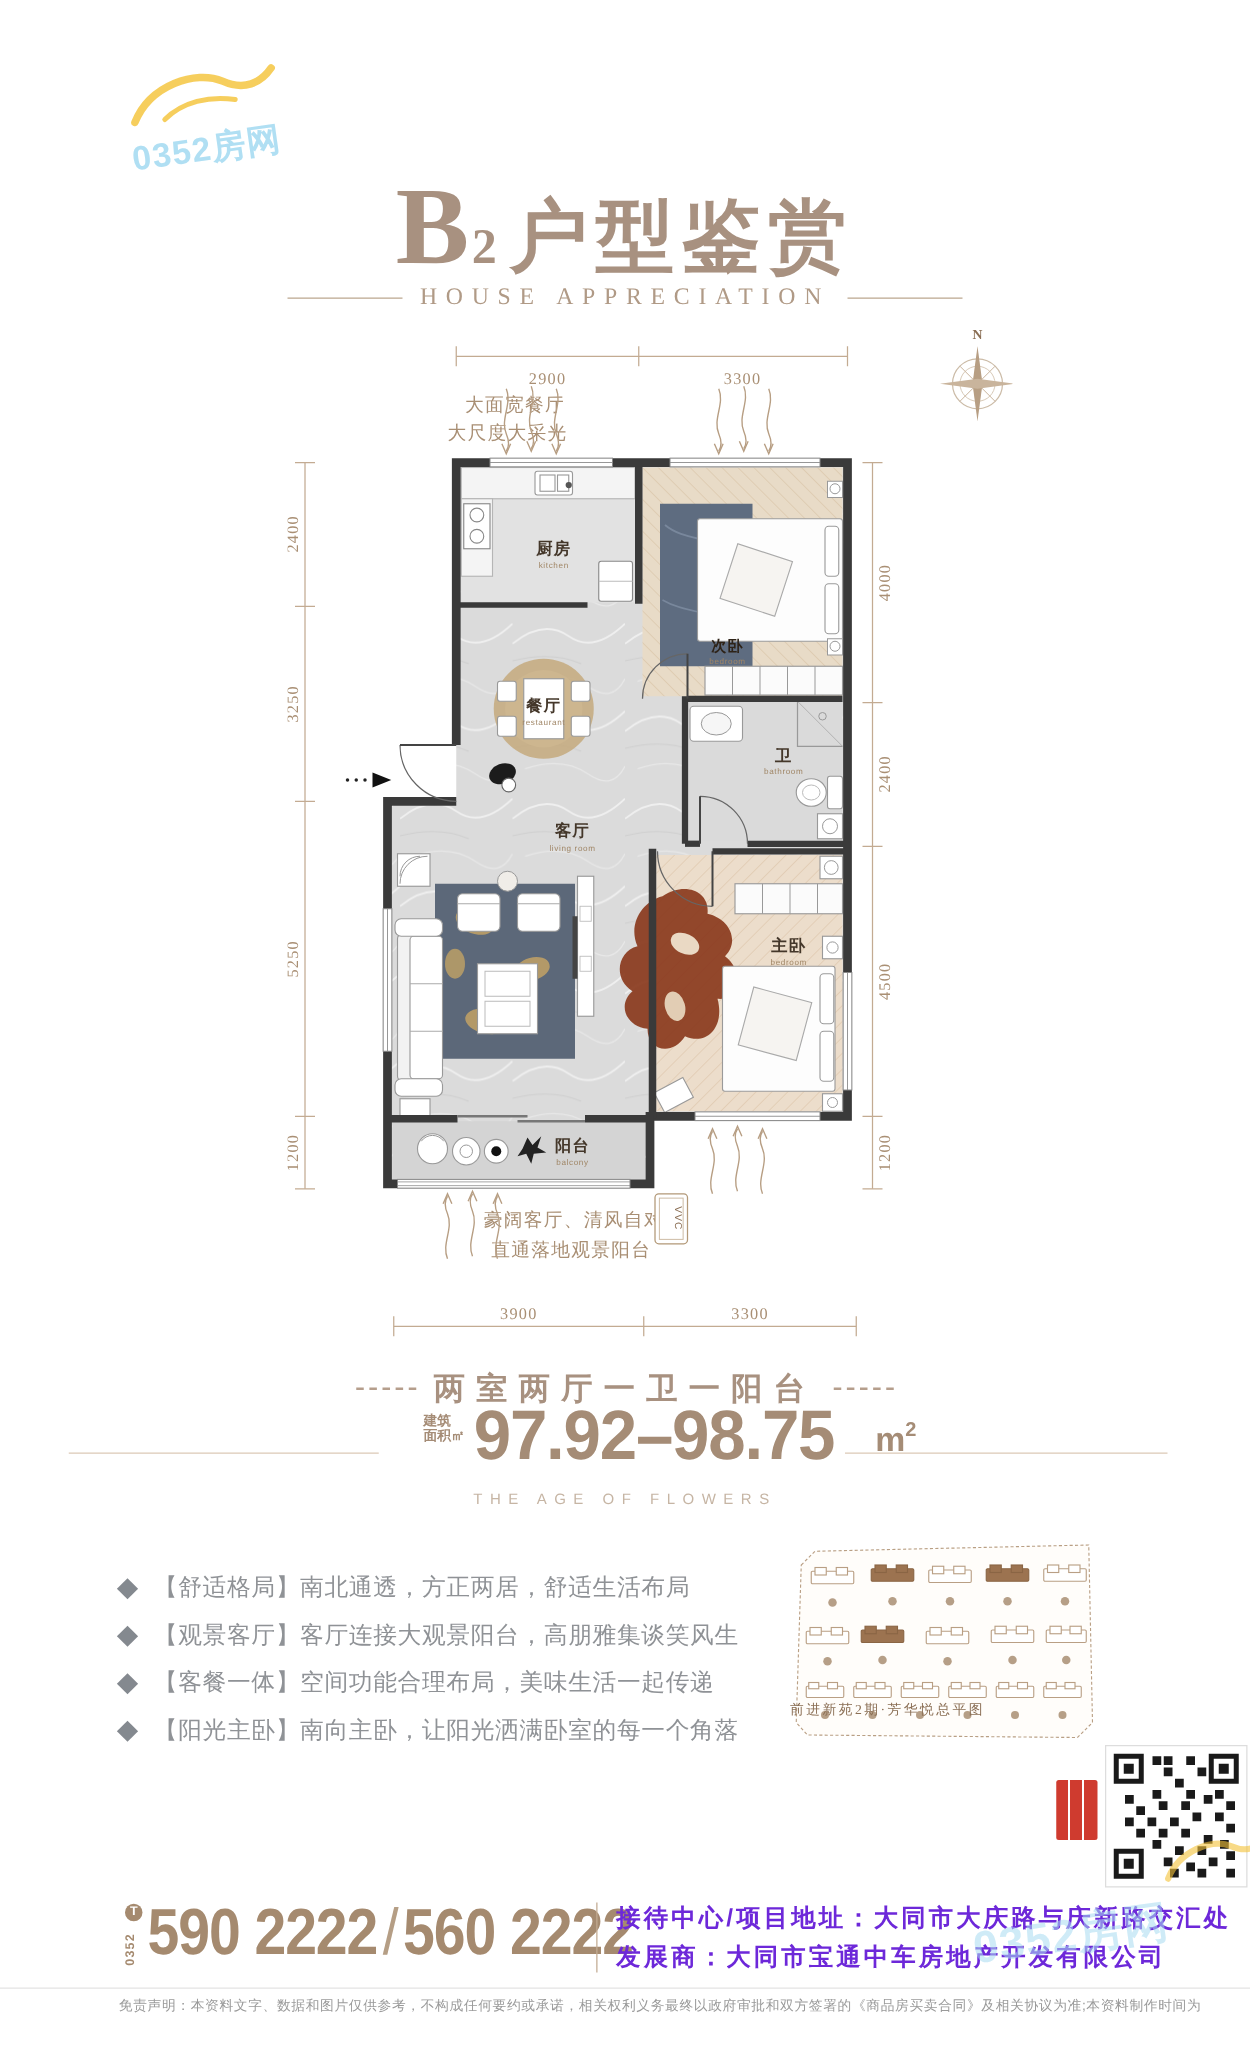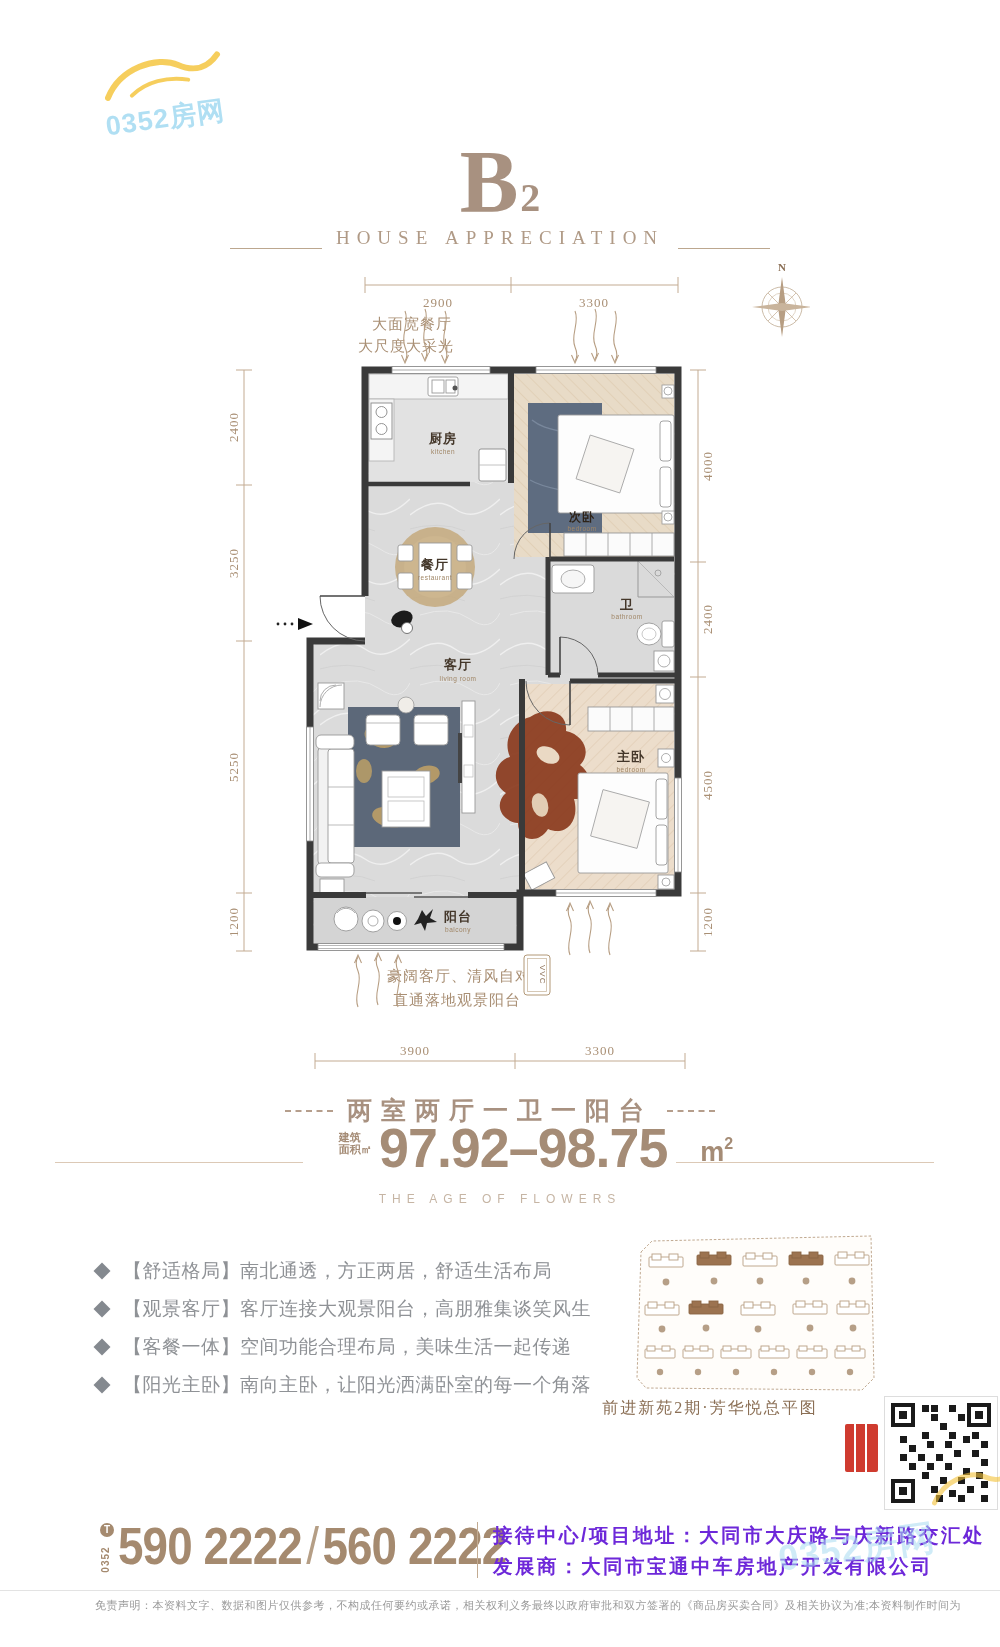--- a/index.html
+++ b/index.html
@@ -17,21 +17,21 @@
   .wm-br .wm-text{font-size:36px;}
   .wm-swoosh-br{position:absolute;left:928px;top:1468px;transform:rotate(-10deg);opacity:.6;}
 
   
   .title-row{position:absolute;left:0;top:138px;width:1000px;display:flex;justify-content:center;
              align-items:baseline;color:#a89180;font-family:"Liberation Serif","DejaVu Serif",serif;}
   .title-letter{font-size:88px;line-height:1;font-weight:bold;}
   .title-sub{font-size:40px;line-height:1;font-weight:bold;margin-left:2px;}
   .title-cn{font-size:63px;line-height:1;font-weight:bold;letter-spacing:6px;margin-left:10px;}
   .subtitle-row{position:absolute;left:0;top:227px;width:1000px;display:flex;justify-content:center;
-                align-items:flex-end;gap:14px;color:#b09a86;}
+                align-items:center;gap:14px;color:#b09a86;}
   .subtitle-row .line{width:92px;height:1px;background:#bca78f;}
   .subtitle-text{font-family:"Liberation Serif","DejaVu Serif",serif;font-size:19px;letter-spacing:7px;}
 
   
   .dim{font:13px "Liberation Serif","DejaVu Serif",serif;fill:#a98f74;letter-spacing:1px;}
   .note{font:15px "Liberation Serif","DejaVu Serif",serif;fill:#a98f74;letter-spacing:1px;}
   .room-cn{font:bold 13px "Liberation Serif","DejaVu Serif",serif;fill:#44372a;letter-spacing:1px;}
   .room-cn2{font:bold 12px "Liberation Serif","DejaVu Serif",serif;fill:#2e2318;letter-spacing:1px;}
   .room-en{font:6.5px "Liberation Sans",sans-serif;fill:#a08666;letter-spacing:.5px;}
   .cmp-n{font:bold 11px "Liberation Serif",serif;fill:#8b6f55;}
@@ -55,22 +55,22 @@
            letter-spacing:6px;color:#c6b5a4;}
 
   
   .features{position:absolute;left:96px;top:1260px;list-style:none;margin:0;padding:0;}
   .features li{display:flex;align-items:center;margin-bottom:16px;font-size:19px;line-height:22px;
                color:#8f9296;letter-spacing:.5px;}
   .diamond{width:12px;height:12px;background:#84898f;transform:rotate(45deg);margin-right:15px;flex:none;}
 
   
   .siteplan{position:absolute;left:545px;top:1192px;}
-  .siteplan-caption{position:absolute;left:545px;top:1398px;width:330px;text-align:center;
-                    font-size:16px;color:#8b6f55;letter-spacing:2px;font-family:"Liberation Serif",serif;}
+  .siteplan-caption{position:absolute;left:545px;top:1360px;width:330px;text-align:center;
+                    font-size:11px;color:#8b6f55;letter-spacing:2px;font-family:"Liberation Serif",serif;}
   .bldg rect{fill:#fff;stroke:#b99f84;stroke-width:.9;}
   .bldg.hl rect{fill:#9c7350;stroke:#8a6544;}
   .bdot{fill:#a98e72;opacity:.85;}
 
   
   .phone-icon{position:absolute;left:100px;top:1523px;width:14px;height:14px;border-radius:50%;
               background:#a58a6f;color:#fff;font-size:10px;font-weight:bold;text-align:center;line-height:14px;}
   .phone-prefix{position:absolute;left:86px;top:1554px;width:38px;text-align:center;
                 transform:rotate(-90deg);font-size:10px;color:#a58a6f;letter-spacing:1px;font-weight:bold;}
   .phone-numbers{position:absolute;left:118px;top:1516px;font-size:52px;font-weight:bold;color:#a58a6f;
@@ -107,20 +107,21 @@
     <svg width="126" height="44" viewBox="0 0 126 44">
       <path d="M6,38 C22,10 60,3 80,15 C96,25 110,21 120,10" fill="none" stroke="#f4c338" stroke-width="6" stroke-linecap="round" opacity=".9"></path>
       <path d="M30,39 C46,27 68,25 88,31" fill="none" stroke="#f4c338" stroke-width="4" stroke-linecap="round" opacity=".9"></path>
     </svg>
     <span class="wm-text">0352房网</span>
   </div>
 
   <div class="title-row">
     <span class="title-letter">B</span>
     <span class="title-sub">2</span>
+    <span class="title-cn">户型鉴赏</span>
   </div>
   <div class="subtitle-row">
     <span class="line"></span>
     <span class="subtitle-text">HOUSE APPRECIATION</span>
     <span class="line"></span>
   </div>
 
   <svg class="abs" style="left:230px;top:255px;" width="580" height="825" viewBox="0 0 580 825">
     <defs>
       <pattern id="pMarble" width="90" height="70" patternUnits="userSpaceOnUse">

